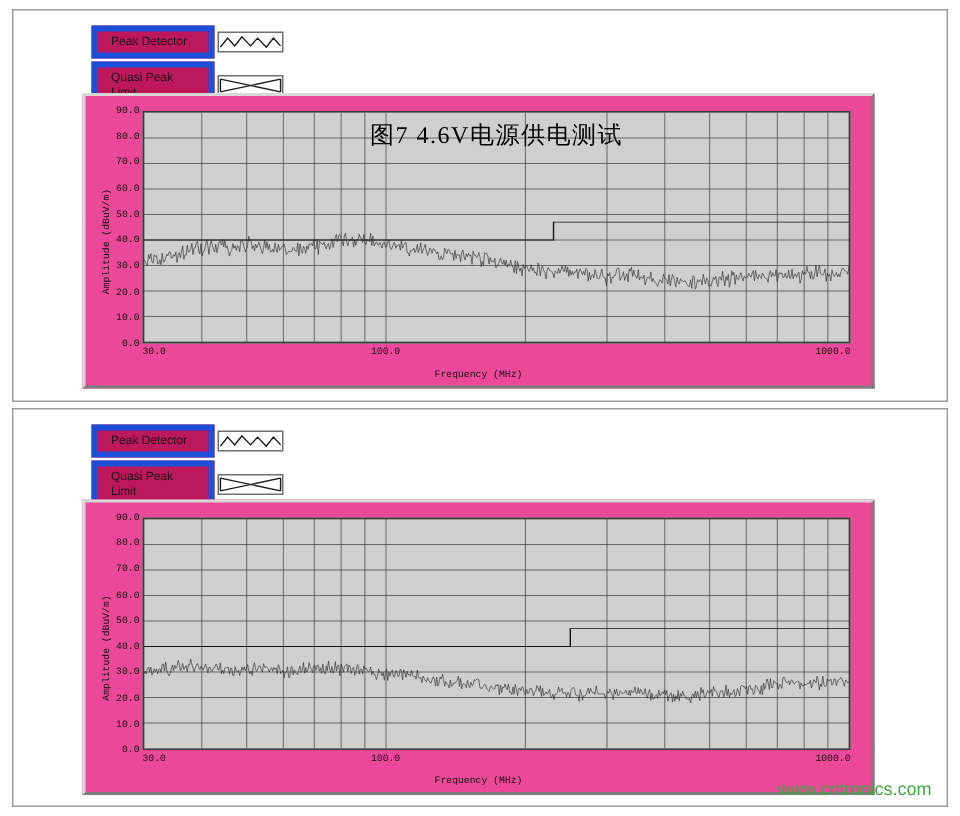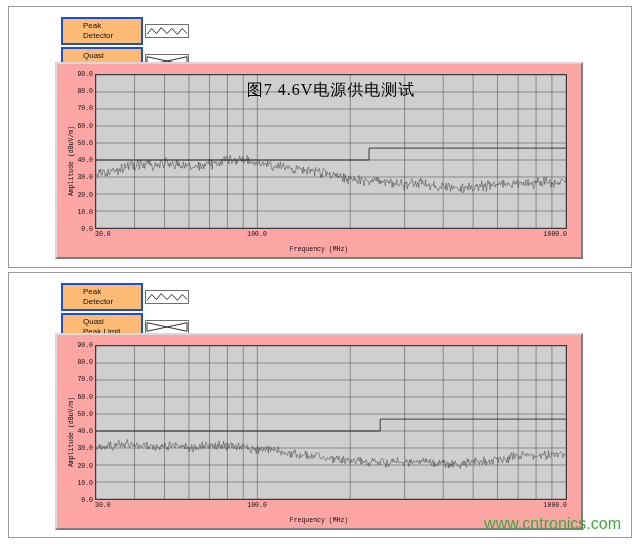--- a/index.html
+++ b/index.html
@@ -28,42 +28,42 @@
     top:10px;
     font-size:8px;
     color:#111;
   }
   .legend-row{
     display:flex;align-items:center;
     margin-bottom:2px;
   }
   .legend-label{
     width:82px;
-    border:2px solid #1d4ed8;
-    background:#fdba74;
-    padding:2px 20px;
+    border:4px solid #1d4ed8;
+    background:#be185d;
+    padding:2px 9px;
     font-size:8px;
     line-height:10px;
     box-sizing:border-box;
   }
   .legend-swatch{
     width:44px;height:14px;
     border:1px solid #6f6f6f;
     background:#ffffff;
     box-sizing:border-box;
     margin-left:2px;
   }
   .legend-swatch svg{display:block;}
 
   
   .chart-outer{
     position:absolute;
     left:46px;
     width:528px;
-    background:#fca5a5;
+    background:#ec4899;
     border:2px solid #d8d8d8;
     border-right-color:#7d7d7d;
     border-bottom-color:#7d7d7d;
     box-sizing:border-box;
   }
   #chart-outer-top{top:55px;height:197px;}
   #chart-outer-bottom{top:60px;height:197px;}
 
   .plot-wrap{
     position:absolute;
@@ -138,21 +138,21 @@
     font-size:16px;
     font-family:"Liberation Serif", serif;
     color:#000;
     letter-spacing:1px;
     pointer-events:none;
   }
   .watermark{
     position:absolute;
     right:10px;
     bottom:4px;
-    font-size:16px;
+    font-size:12px;
     color:#3ea93e;
     font-family:"Liberation Sans", sans-serif;
   }
 </style>
 </head>
 <body>
 
 <div class="panel" id="panel-top">
 
   <div class="legend">

